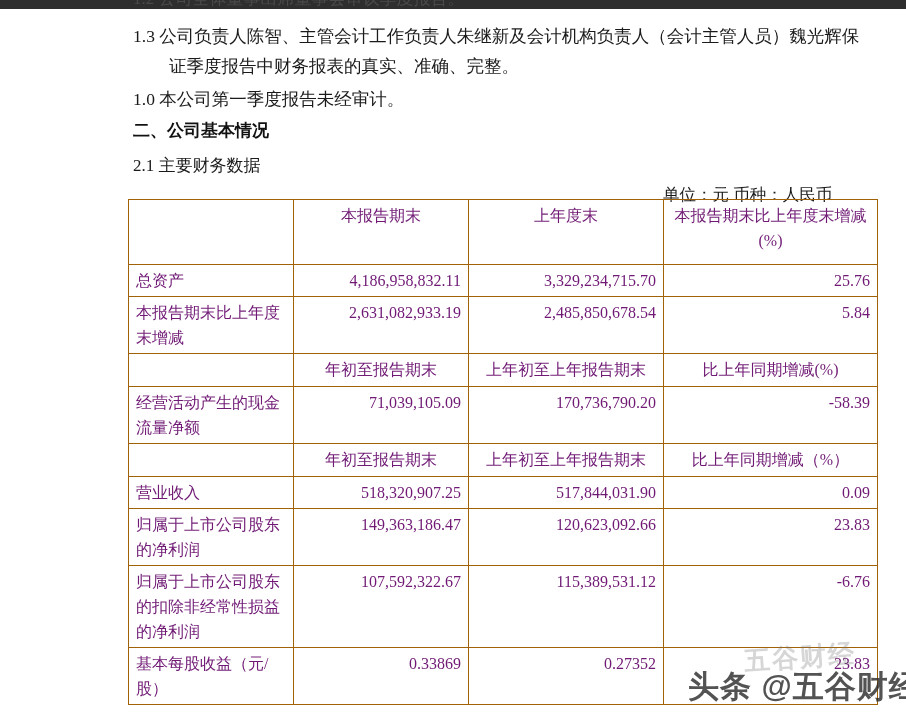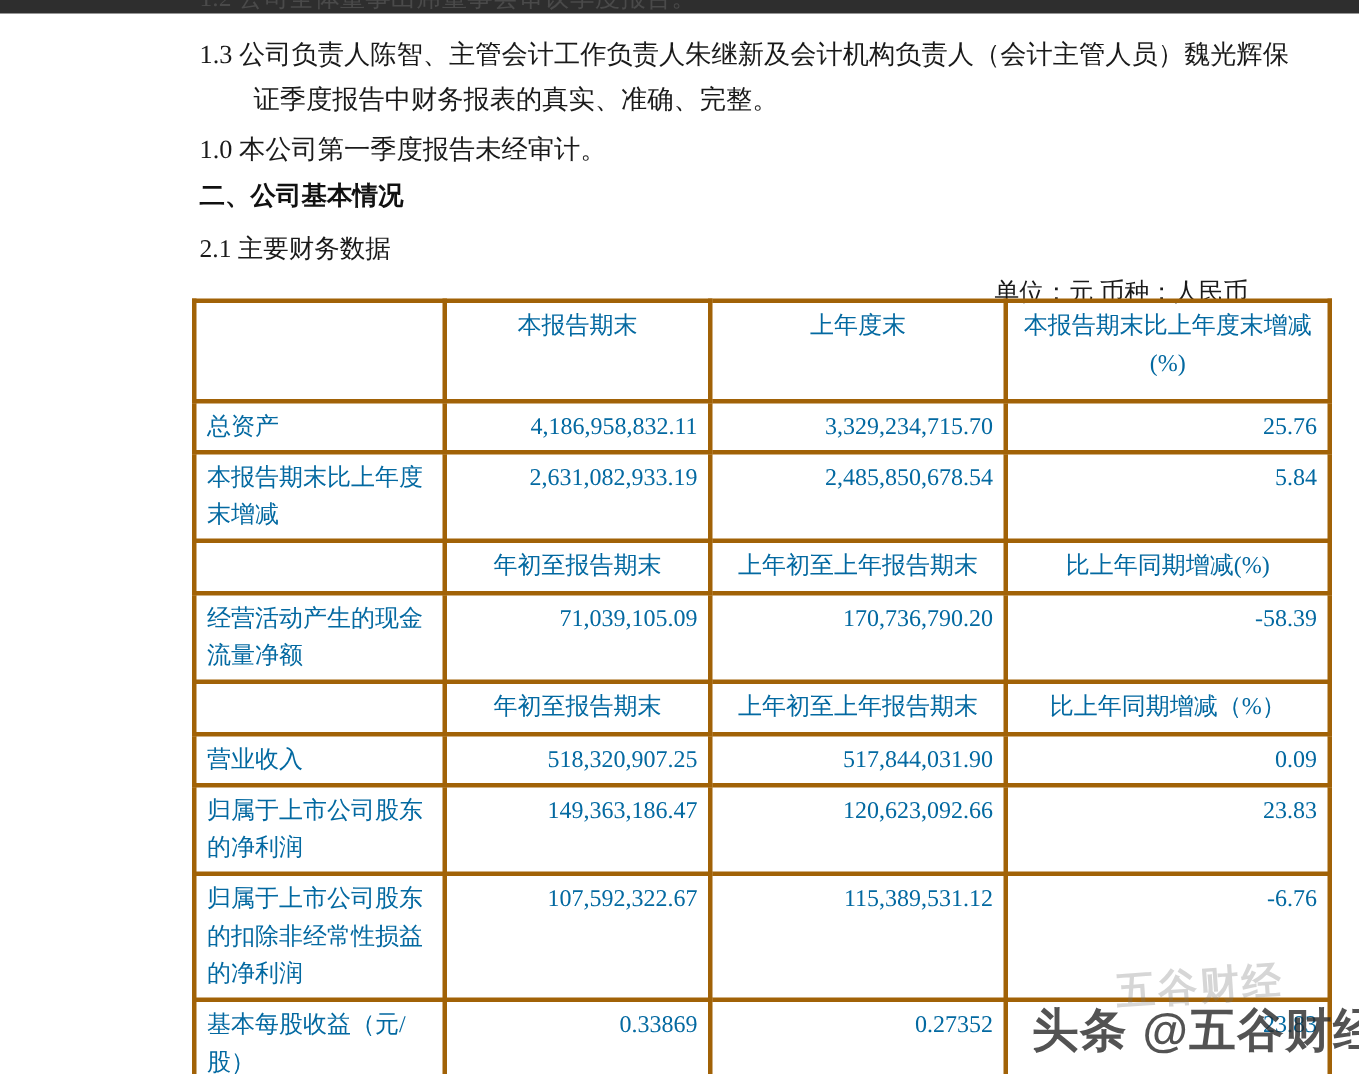--- a/index.html
+++ b/index.html
@@ -86,24 +86,24 @@
   table.fin {
     position: absolute;
     left: 128px;
     top: 190px;
     width: 689px;
     border-collapse: collapse;
     table-layout: fixed;
     font-size: 16px;
   }
   table.fin td {
-    border: 3px solid #a16207;
+    border: 1px solid #a16207;
     padding: 3px 7px;
     vertical-align: top;
-    color: #0369a1;
+    color: #701a75;
     line-height: 25px;
   }
   td.lbl {
     width: 150px;
     text-align: left;
   }
   td.c2 {
     width: 160px;
     text-align: right;
   }

